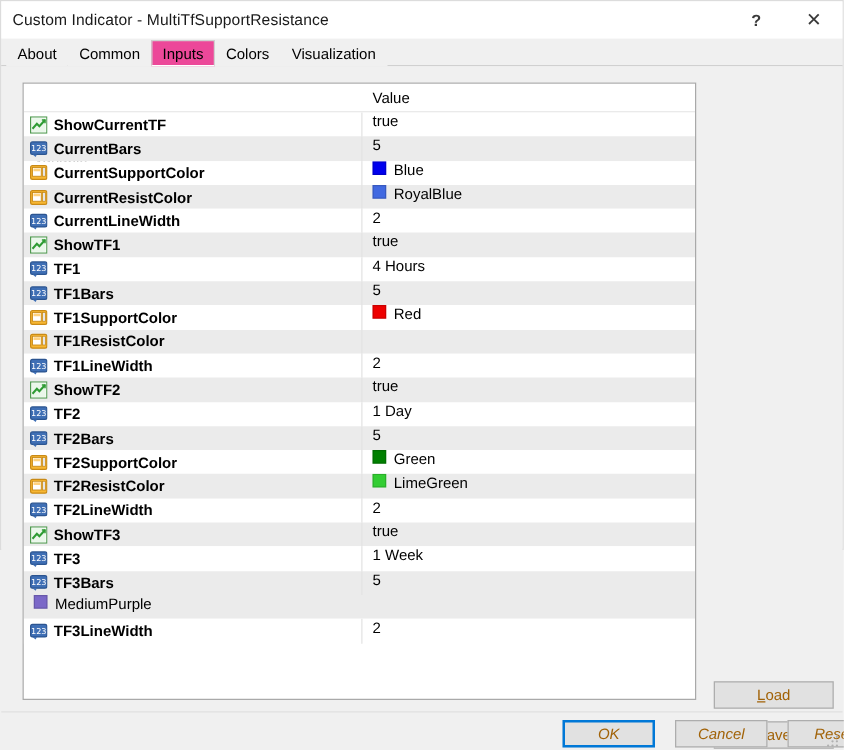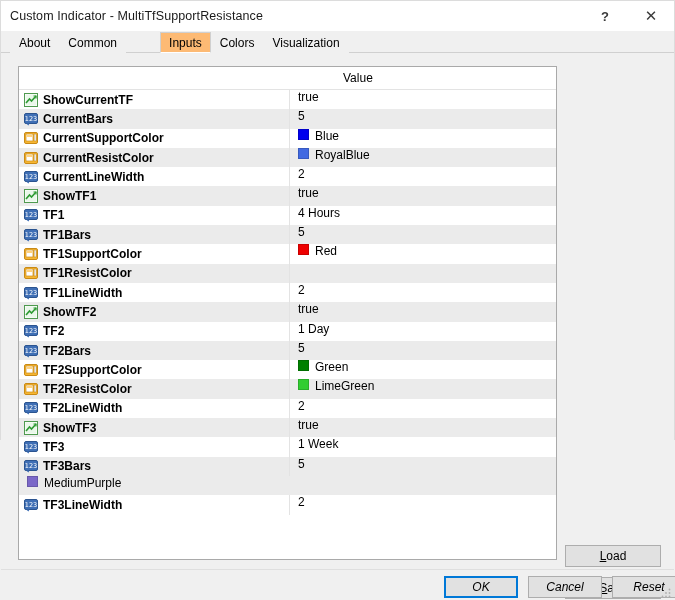--- a/index.html
+++ b/index.html
@@ -56,21 +56,21 @@
     cursor: default;
   }
   .win-btn.help { font-size: 13px; font-weight: bold; }
   .win-btn.close { font-size: 15px; }
 
   
   .tabstrip {
     position: relative;
     height: 22px;
     background: #f0f0f0;
-    padding-left: 9px;
+    padding-left: 4px;
     box-sizing: border-box;
     display: flex;
     align-items: flex-end;
     border-bottom: 1px solid #d0d0d0;
   }
   .tab {
     height: 21px;
     line-height: 21px;
     padding: 0 8px;
     font-size: 12px;
@@ -78,25 +78,24 @@
     background: #f0f0f0;
     border: 1px solid transparent;
     border-bottom: none;
     box-sizing: border-box;
     white-space: nowrap;
     cursor: default;
     position: relative;
     top: 1px;
   }
   .tab.active {
-    background: #fdba74;
+    background: #ec4899;
     border: 1px solid #d0d0d0;
     border-bottom: 1px solid #ffffff;
     z-index: 2;
-    margin-left: 34px;
   }
 
   
   .content {
     position: relative;
     height: 547px;
     background: #f0f0f0;
   }
 
   
@@ -126,21 +125,20 @@
     font-size: 12px;
     border-right: 1px solid #e3e3e3;
     margin-top: 48px;
   }
   .grid-header .col-val {
     flex: 1;
     box-sizing: border-box;
     padding-left: 8px;
     line-height: 22px;
     font-size: 12px;
-    margin-left: 45px;
   }
   .grid-body {
     position: relative;
   }
   .row {
     display: flex;
     height: 19.3px;
     box-sizing: border-box;
     align-items: center;
     background: #ffffff;
@@ -193,26 +191,27 @@
     flex: 0 0 auto;
     display: block;
   }
 
   
   .btn {
     background: #e1e1e1;
     border: 1px solid #adadad;
     font-family: "Liberation Sans", sans-serif;
     font-size: 12px;
-    color: #000000;
+    color: #a16207;
     box-sizing: border-box;
     display: flex;
     align-items: center;
     justify-content: center;
     cursor: default;
+    margin-left: 6px;
   }
   .btn u { text-decoration: underline; }
   .side-btn {
     position: absolute;
     left: 564px;
     width: 96px;
     height: 22px;
   }
   #btn-load { top: 492px; }
   #btn-save { top: 524px; }

